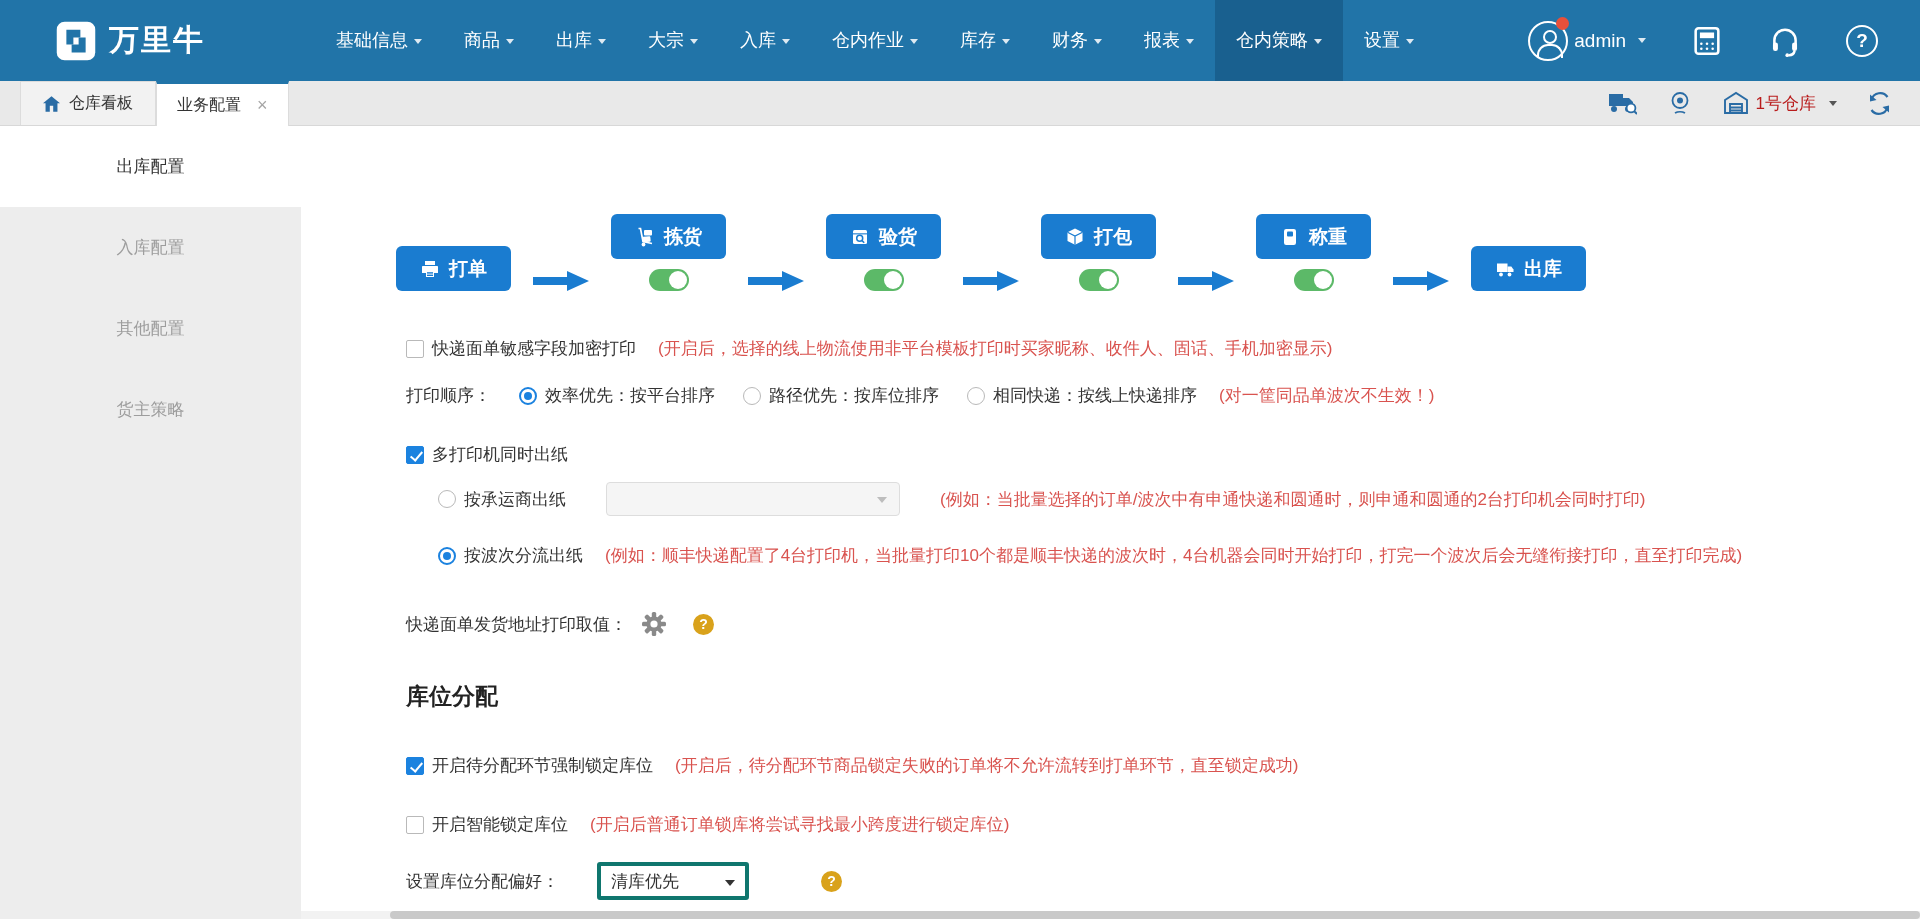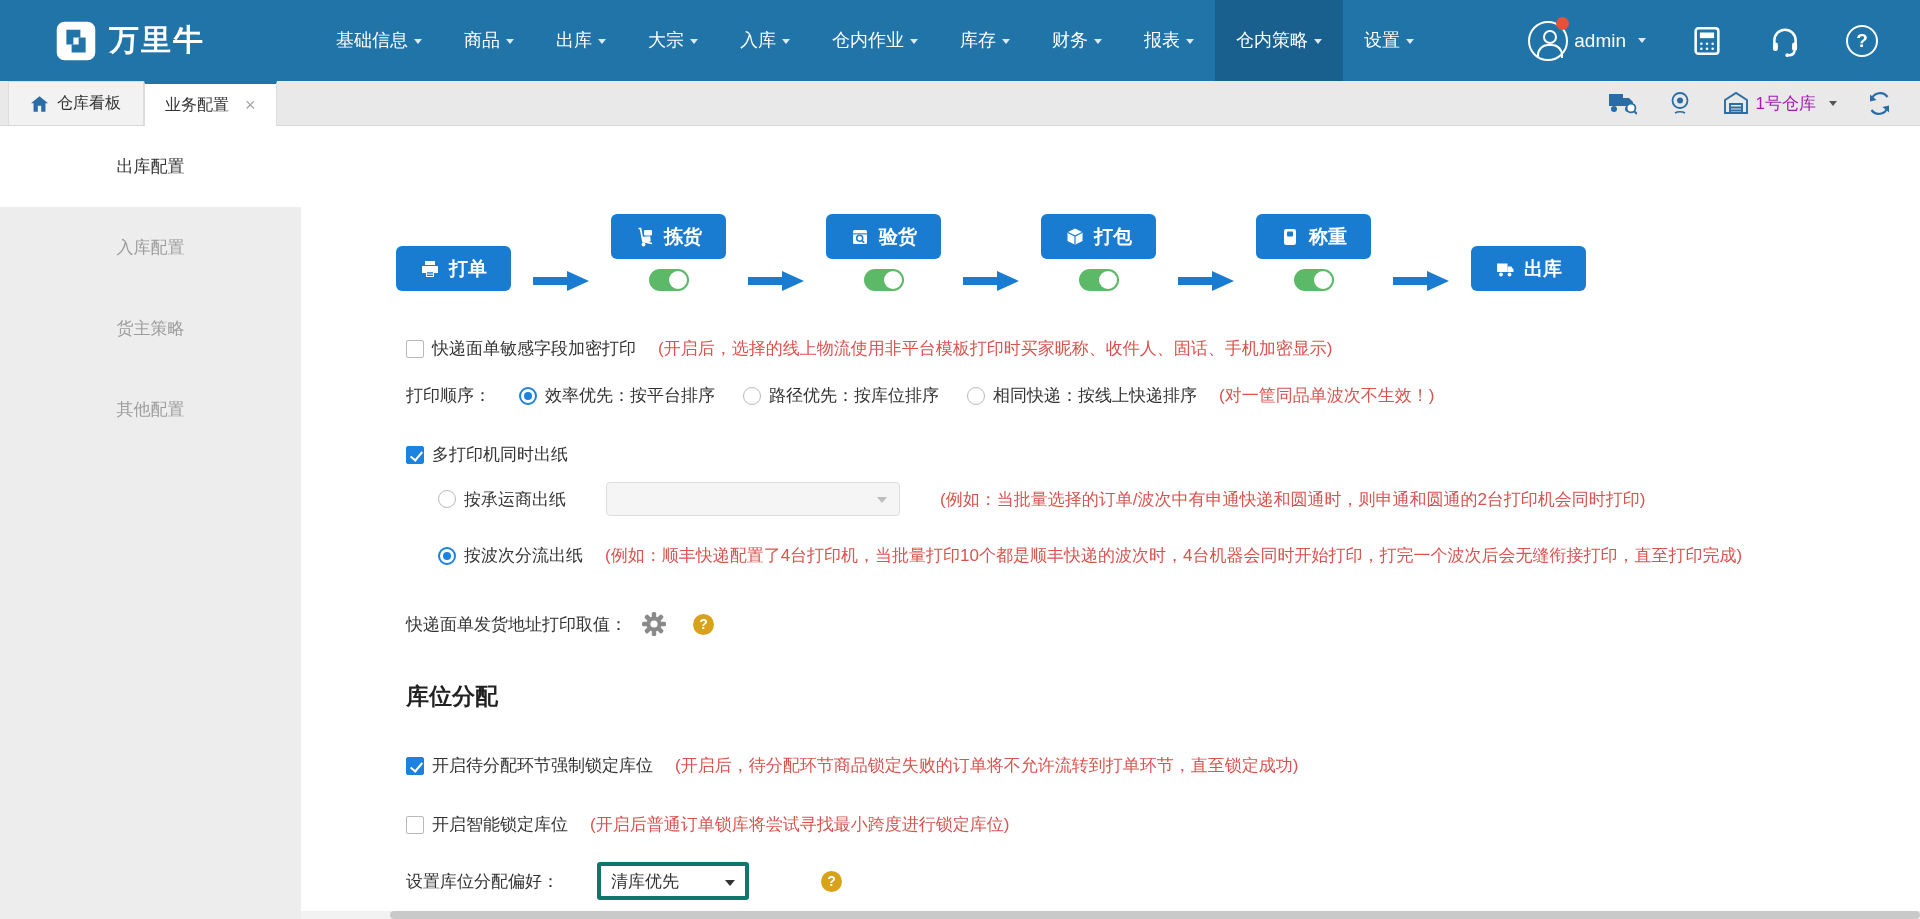--- a/index.html
+++ b/index.html
@@ -30,30 +30,30 @@
   .red-dot { position:absolute; left:28px; top:-4px; width:13px; height:13px; border-radius:50%;
              background:#e8503a; }
   .user-label { font-size:19px; }
   .nav-ico { width:34px; height:34px; display:block; cursor:pointer; }
   .help-circle { width:32px; height:32px; border:2px solid #fff; border-radius:50%;
                  display:flex; align-items:center; justify-content:center;
                  font-size:19px; font-weight:bold; cursor:pointer; }
 
   
   .tabbar { height:45px; background:#e9e9e9; border-bottom:1px solid #d8d8d8;
-            display:flex; align-items:stretch; padding-left:8px; }
+            display:flex; align-items:stretch; padding-left:20px; }
   .tab { display:flex; align-items:center; cursor:pointer; font-size:16px; color:#333; }
   .tab.home-tab { gap:9px; padding:0 22px; background:#f2f2f2; border:1px solid #dcdcdc; border-bottom:none; }
   .tab.active { gap:16px; padding:0 20px; background:#fff; border-left:1px solid #dcdcdc;
                 border-right:1px solid #dcdcdc; border-top:3px solid #2174a8; margin-bottom:-1px; }
   .tab-close { color:#a5a5a5; font-size:18px; line-height:1; cursor:pointer; }
   .tab-right { margin-left:auto; margin-right:28px; display:flex; align-items:center; gap:30px; }
   .blue-ico { display:block; cursor:pointer; }
   .wh-select { display:flex; align-items:center; gap:7px; cursor:pointer; }
-  .wh-label { font-size:17px; color:#a21caf; }
+  .wh-label { font-size:17px; color:#b91c1c; }
 
   
   .main { display:flex; height:793px; position:relative; }
   .sidebar { width:301px; flex:none; display:flex; flex-direction:column; background:#fff; }
   .side-item { height:81px; line-height:81px; text-align:center; font-size:17px; cursor:pointer; }
   .side-item.active { background:#fff; color:#333; }
   .side-gray { background:#ededed; flex:1; }
   .side-gray .side-item { color:#9d9d9d; }
   .content { flex:1; background:#fff; }
 
@@ -215,22 +215,22 @@
       <polygon points="22,21.5 22,14.5 15.5,16" fill="#2a6ca5" stroke="none"></polygon>
     </svg>
   </div>
 </div>
 
 <div class="main">
   <div class="sidebar">
     <div class="side-item active"><span>出库配置</span></div>
     <div class="side-gray">
       <div class="side-item"><span>入库配置</span></div>
+      <div class="side-item"><span>其他配置</span></div>
       <div class="side-item"><span>货主策略</span></div>
-      <div class="side-item"><span>其他配置</span></div>
     </div>
   </div>
 
   <div class="content">
 
     <div class="flow-row">
       <div class="step">
         <div class="step-btn">
           <svg width="20" height="20" viewBox="0 0 20 20">
             <path fill="#fff" d="M5 2h10v4H5z"></path>

